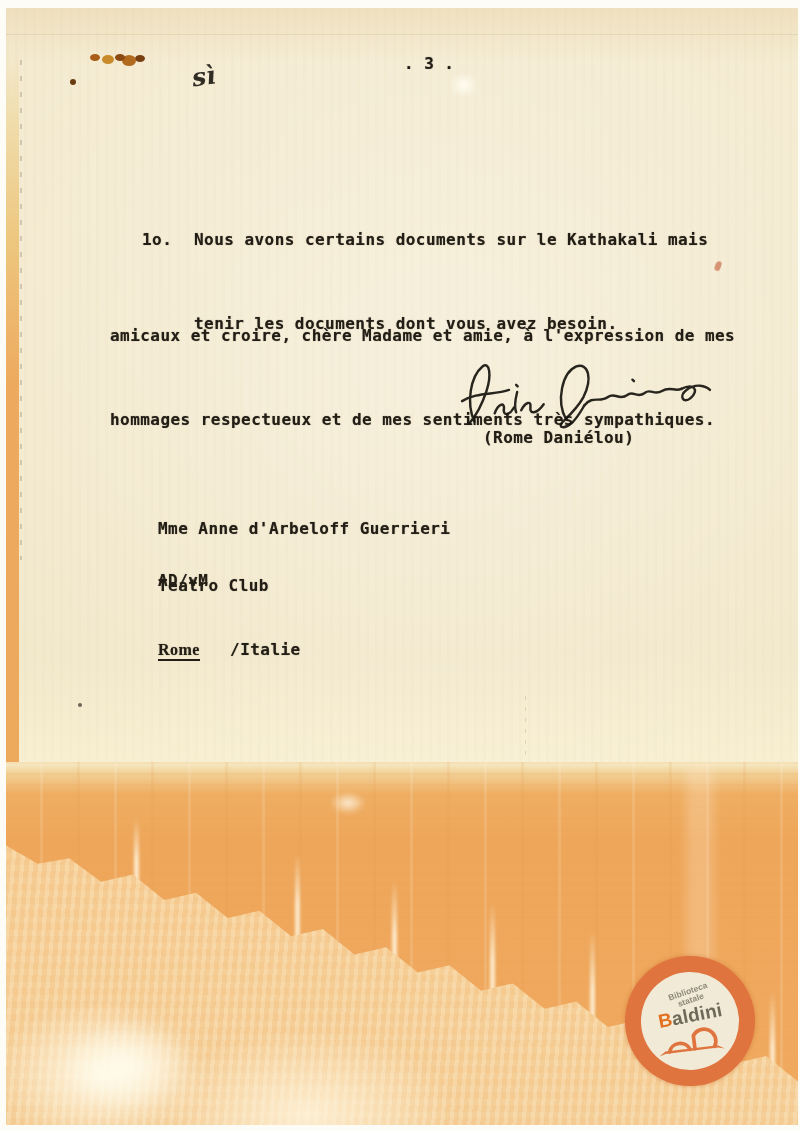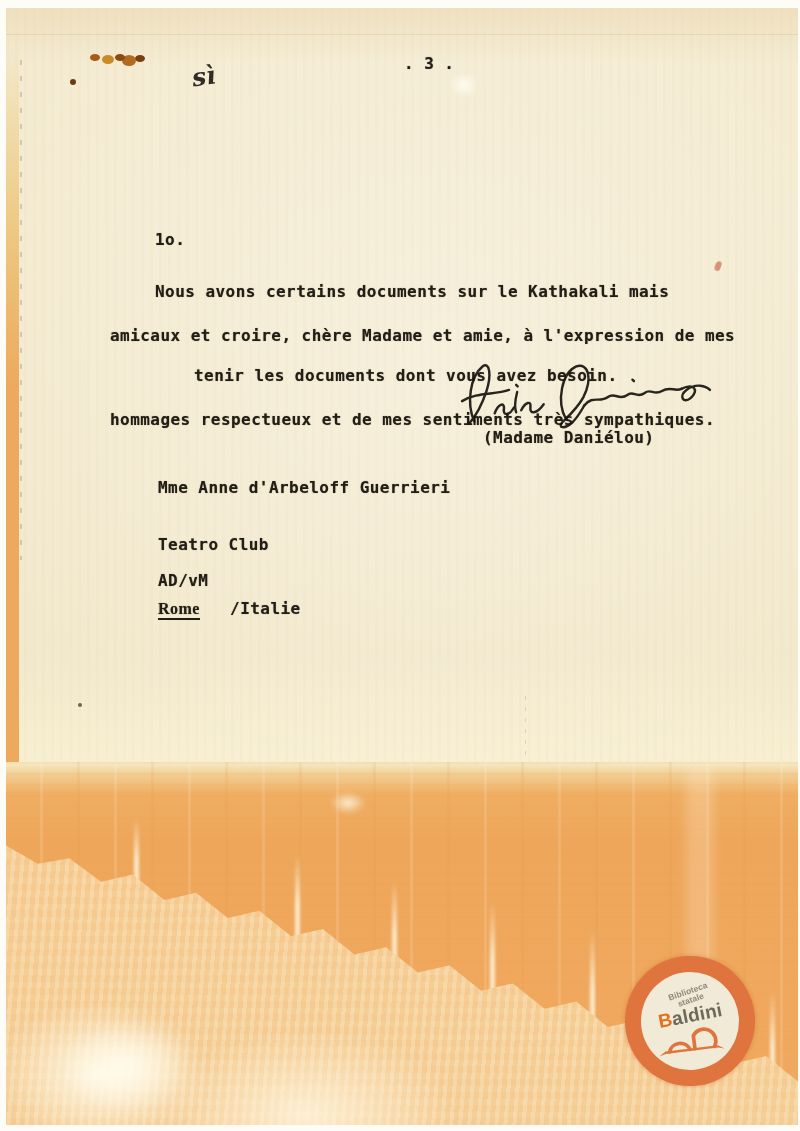--- a/index.html
+++ b/index.html
@@ -12,21 +12,21 @@
       repeating-linear-gradient(90deg, rgba(208,178,128,0.05) 0 3px, rgba(208,178,128,0) 3px 9px),
       radial-gradient(120% 100% at 50% 45%, rgba(0,0,0,0) 60%, rgba(203,168,110,0.16) 100%),
       linear-gradient(180deg,#f4ebd1 0%,#f2e8cb 58%,#f8efd2 67%,#f8efd2 100%);
   }
   
   .tw{position:absolute;font-family:"DejaVu Sans Mono",monospace;font-weight:700;
       font-size:16px;letter-spacing:0.45px;color:#221e16;white-space:pre;
       text-shadow:0 0 1px rgba(35,28,15,0.55);}
   .para{line-height:28px;}
   .p1line{margin-left:52px;}
-  .p1first{display:flex;margin-left:13px;flex-direction:column;}
+  .p1first{display:flex;margin-left:0;}
   .p1num{width:52px;flex:0 0 52px;}
   .indent{padding-left:48px;}
   .addr{line-height:19px;}
   .addr .gap{margin-top:7px;}
   .underline{border-bottom:2px solid #221e16;padding-bottom:1px;font-family:Liberation Serif, serif;}
   
   .hand-note{position:absolute;left:186px;top:54px;font-family:"DejaVu Serif",serif;
       font-style:italic;font-size:25px;font-weight:700;color:#312d24;transform:rotate(-8deg);}
   .sig-svg{position:absolute;left:452px;top:350px;}
   
@@ -131,23 +131,23 @@
         <path d="M36,54 C39,45 46,42 45,50 C44,56 50,57 55,48"></path>
         <path d="M58,33 C56,41 55,48 57,53"></path>
         <path d="M57,26 l1.5,1.5"></path>
         <path d="M62,51 C66,43 72,41 71,48 C70,55 77,55 84,45"></path>
         <path d="M106,60 C96,42 102,14 116,8 C128,4 132,20 123,38 C117,49 107,58 102,63 C98,68 104,70 112,63 C118,57 121,51 124,46"></path>
         <path d="M124,46 C132,36 139,44 147,38 C154,33 158,42 166,36 C172,31 175,40 183,34 C189,29 192,37 200,32 C208,27 212,33 219,30"></path>
         <path d="M219,30 C231,24 237,31 228,39 C221,45 216,37 224,31 C233,24 243,27 247,31"></path>
         <path d="M171,21 l1.5,1.5"></path>
       </g>
     </svg>
-    <div class="tw" style="left:477px;top:420px;">(Madame Daniélou)</div>
+    <div class="tw" style="left:477px;top:420px;">(Rome Daniélou)</div>
 
-    <div class="tw addr" style="left:152px;top:432px;">
+    <div class="tw addr" style="left:152px;top:473px;">
       <div>Mme Anne d'Arbeloff Guerrieri</div>
       <div>Teatro Club</div>
       <div class="gap"><span class="underline">Rome</span><span>   /Italie</span></div>
     </div>
 
     <div class="tw" style="left:152px;top:563px;text-align:center;">AD/vM</div>
 
     <div class="stain">
       <div class="stain-base"></div>
       <div class="blotch-b"></div>

